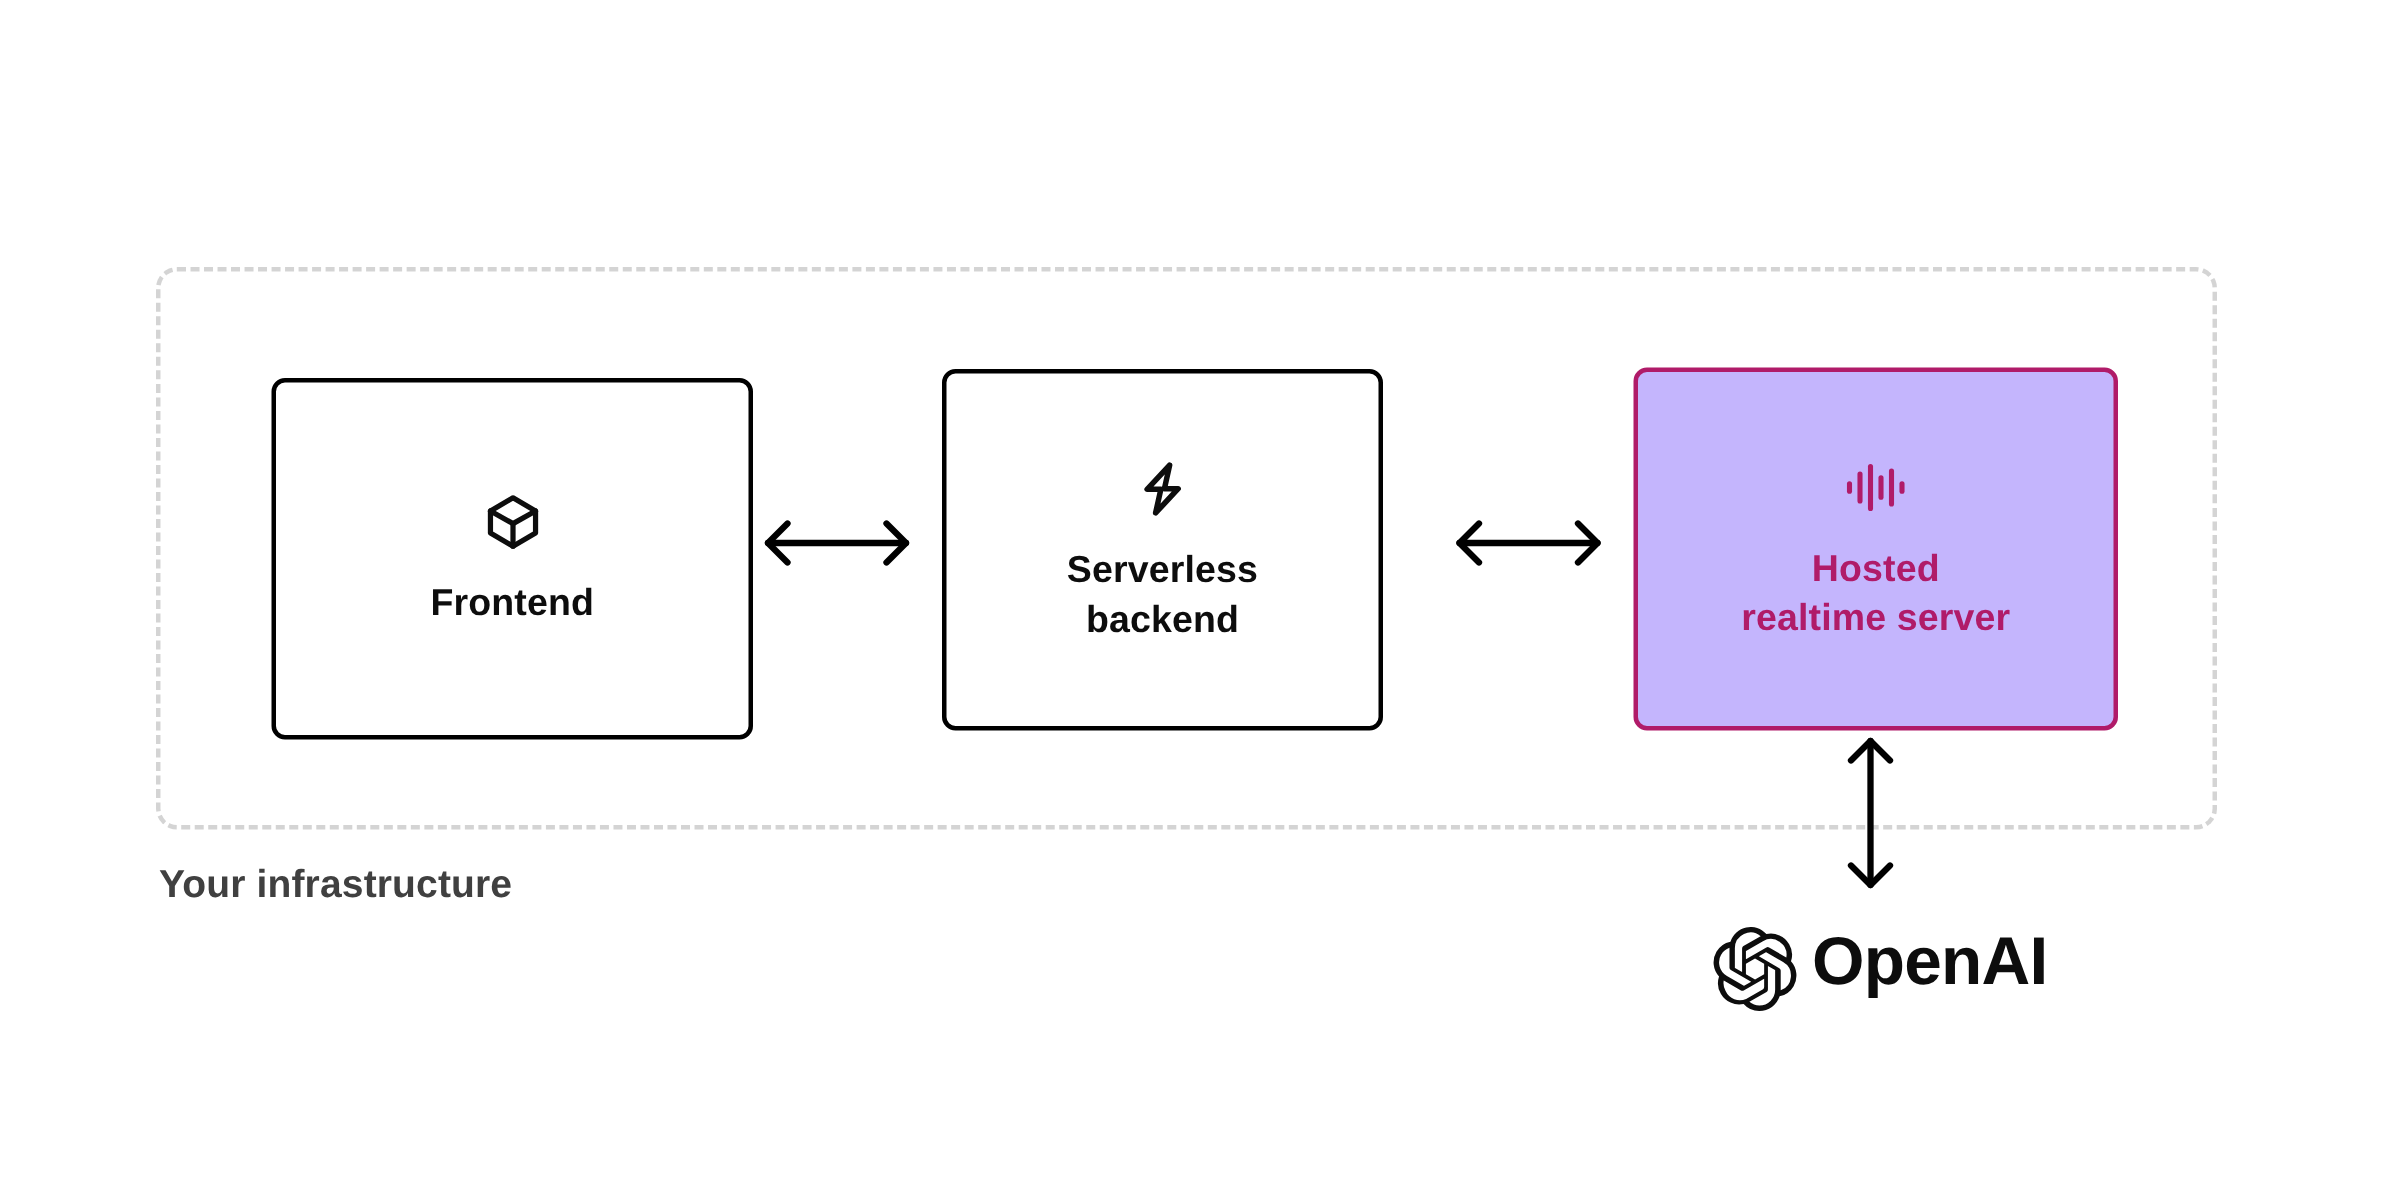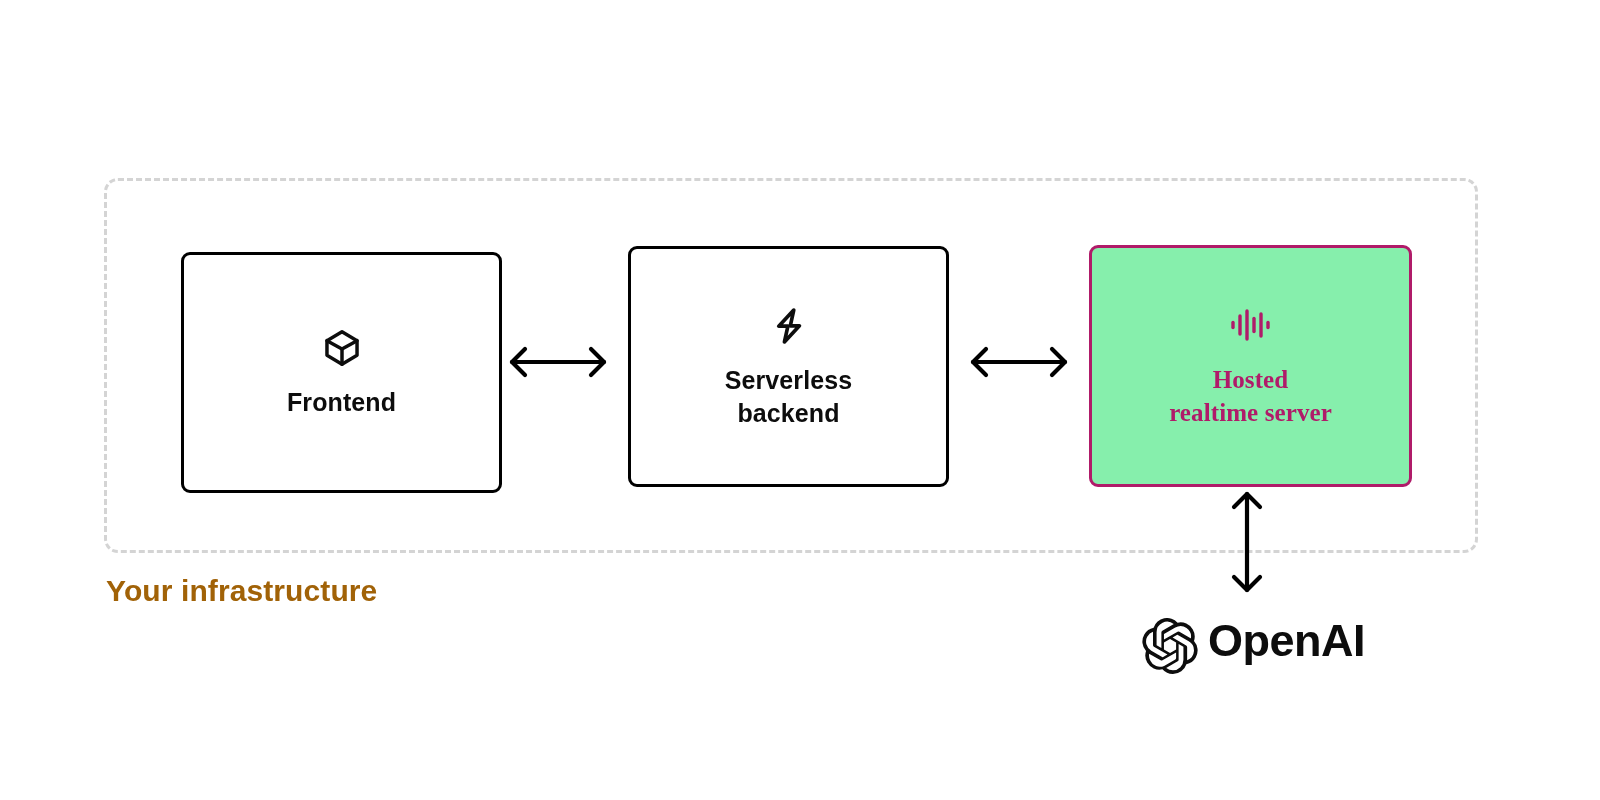--- a/index.html
+++ b/index.html
@@ -29,43 +29,42 @@
     box-sizing: border-box;
     border: 3px dashed #d4d4d4;
     border-radius: 14px;
     background: transparent;
   }
 
   .infra-caption {
     position: absolute;
     left: 106px;
     top: 574px;
-    font-size: 30px;
+    font-size: 26px;
     font-weight: bold;
-    color: #a16207;
+    color: #404040;
     letter-spacing: 0.1px;
     white-space: nowrap;
   }
 
   
   .node {
     position: absolute;
     box-sizing: border-box;
     border: 3.5px solid #000000;
     border-radius: 9px;
     background: #ffffff;
     display: flex;
     flex-direction: column;
     align-items: center;
     justify-content: center;
   }
   .node.accent {
     border-color: #b01b69;
-    background: #86efac;
-    font-family: Liberation Serif, serif;
+    background: #c4b5fd;
   }
 
   .node-icon {
     display: block;
     line-height: 0;
     margin-bottom: 16px;
   }
 
   .node-label {
     font-size: 25px;
@@ -74,21 +73,21 @@
     text-align: center;
     line-height: 1.32;
     white-space: pre-line;
     letter-spacing: 0.1px;
   }
   .node.accent .node-label {
     color: #b01b69;
   }
 
   #node-frontend { left: 167px; top: 252px; width: 321px; height: 241px; margin-left: 14px; }
-  #node-backend  { left: 628px; top: 246px; width: 321px; height: 241px; }
+  #node-backend  { left: 628px; top: 246px; width: 294px; height: 241px; }
   #node-hosted   { left: 1089px; top: 245px; width: 323px; height: 242px; }
 
   
   .arrow-h {
     position: absolute;
     line-height: 0;
   }
   #arrow-frontend-backend { left: 506px; top: 337px; }
   #arrow-backend-hosted   { left: 967px; top: 337px; }
   #arrow-hosted-openai    { left: 1222px; top: 487px; }

